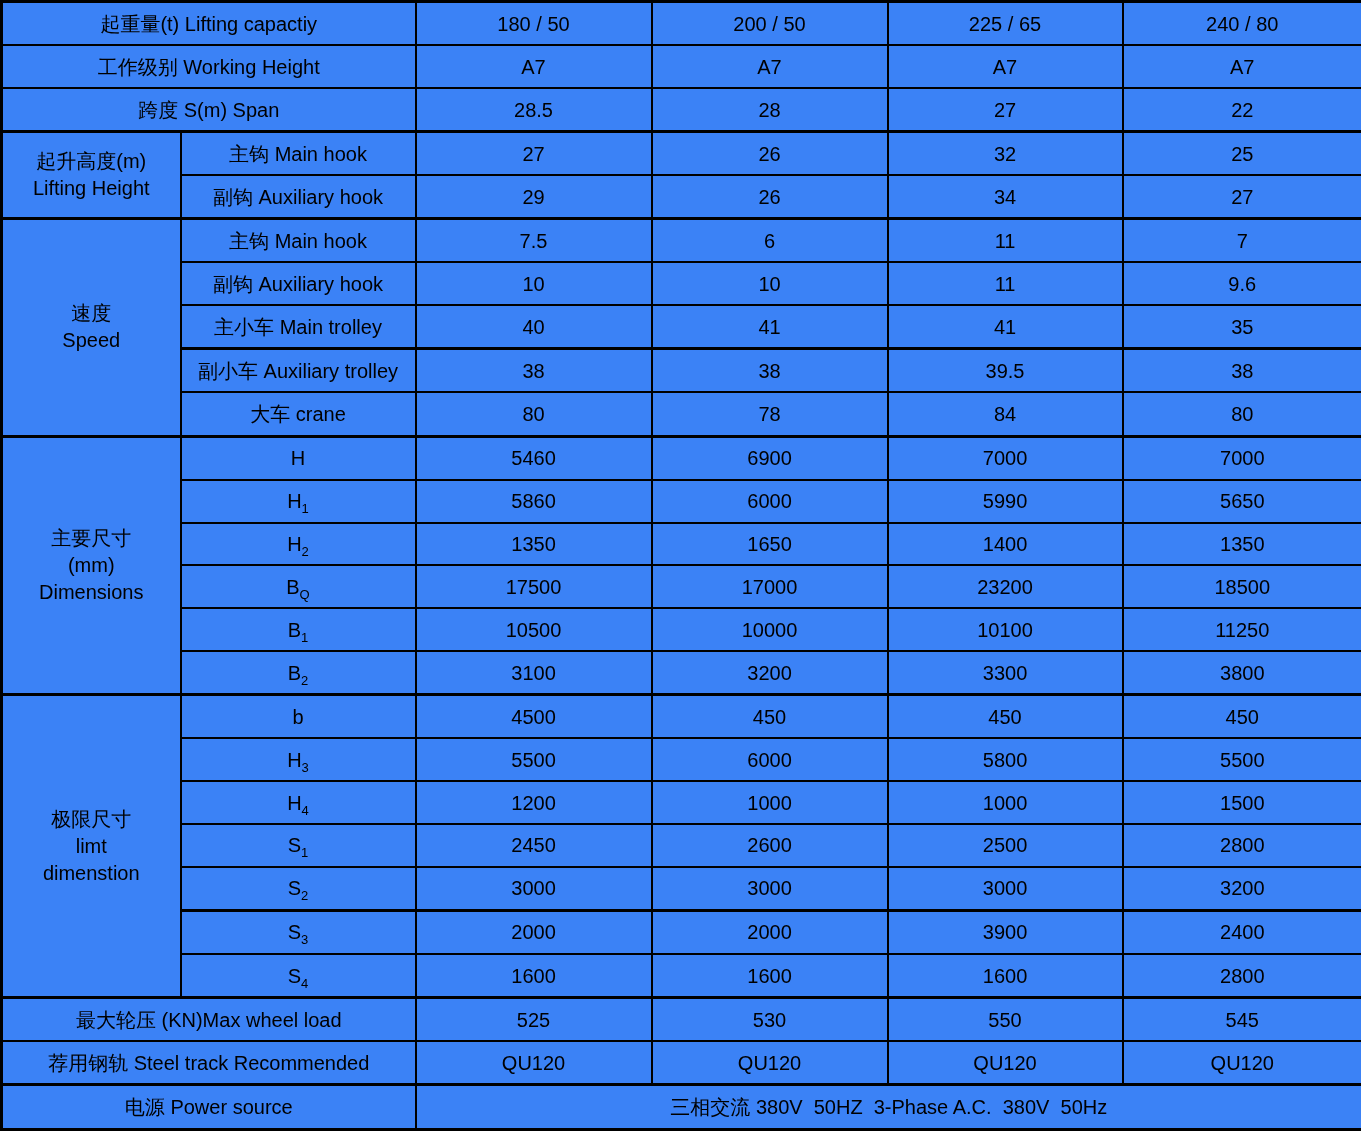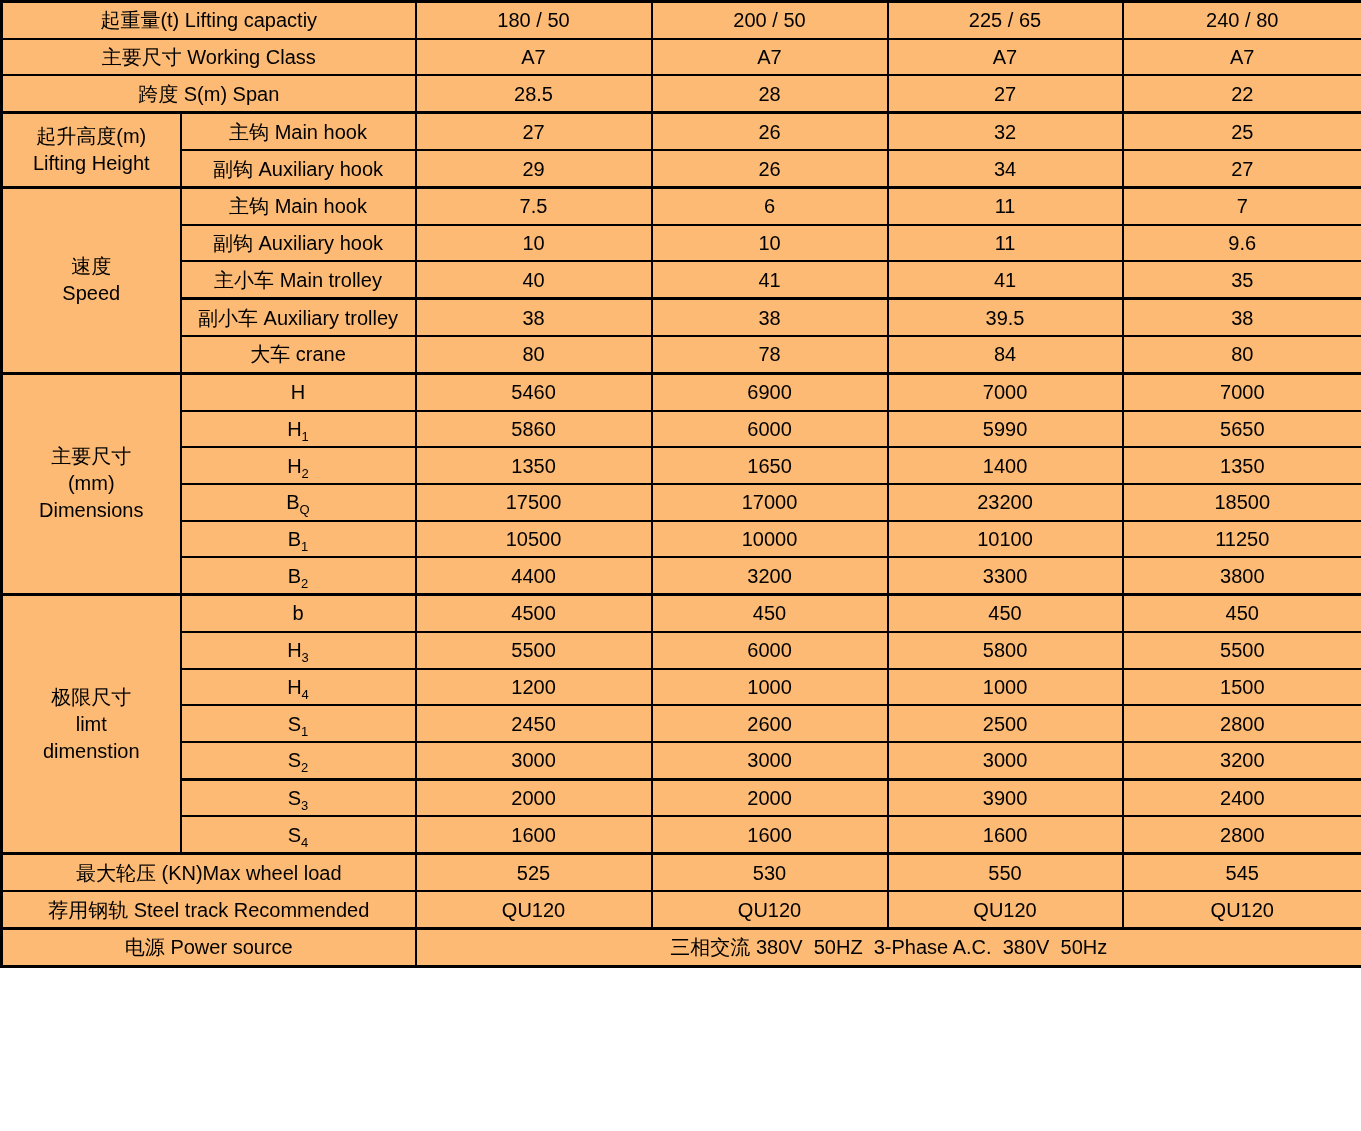--- a/index.html
+++ b/index.html
@@ -1,17 +1,17 @@
 <!DOCTYPE html>
 <html><head>
 <meta charset="utf-8">
 <style>
   html,body{margin:0;padding:0;background:#ffffff;}
   .sheet{
-    width:1361px;height:968px;background:#fdba74;box-sizing:border-box;
+    width:1361px;height:1131px;background:#3b82f6;box-sizing:border-box;
     font-family:"Liberation Sans", sans-serif;color:#000000;
   }
   table.spec{
     width:100%;height:100%;border-collapse:collapse;table-layout:fixed;
     border:3px solid #000000;
   }
   td{
     border:2px solid #000000;
     text-align:center;vertical-align:middle;
     padding:0 4px;font-size:20px;line-height:1.3;
@@ -39,21 +39,21 @@
 
   <tr>
     <td colspan="2">起重量(t) Lifting capactiy</td>
     <td>180 / 50</td>
     <td>200 / 50</td>
     <td>225 / 65</td>
     <td>240 / 80</td>
   </tr>
 
   <tr>
-    <td colspan="2">主要尺寸 Working Class</td>
+    <td colspan="2">工作级别 Working Height</td>
     <td>A7</td>
     <td>A7</td>
     <td>A7</td>
     <td>A7</td>
   </tr>
 
   <tr>
     <td colspan="2">跨度 S(m) Span</td>
     <td>28.5</td>
     <td>28</td>
@@ -155,21 +155,21 @@
   </tr>
   <tr>
     <td><span>B</span><sub>1</sub></td>
     <td>10500</td>
     <td>10000</td>
     <td>10100</td>
     <td>11250</td>
   </tr>
   <tr>
     <td><span>B</span><sub>2</sub></td>
-    <td>4400</td>
+    <td>3100</td>
     <td>3200</td>
     <td>3300</td>
     <td>3800</td>
   </tr>
 
   <tr class="thick">
     <td class="section" rowspan="7">
       <div>极限尺寸</div>
       <div>limt</div>
       <div>dimenstion</div>

